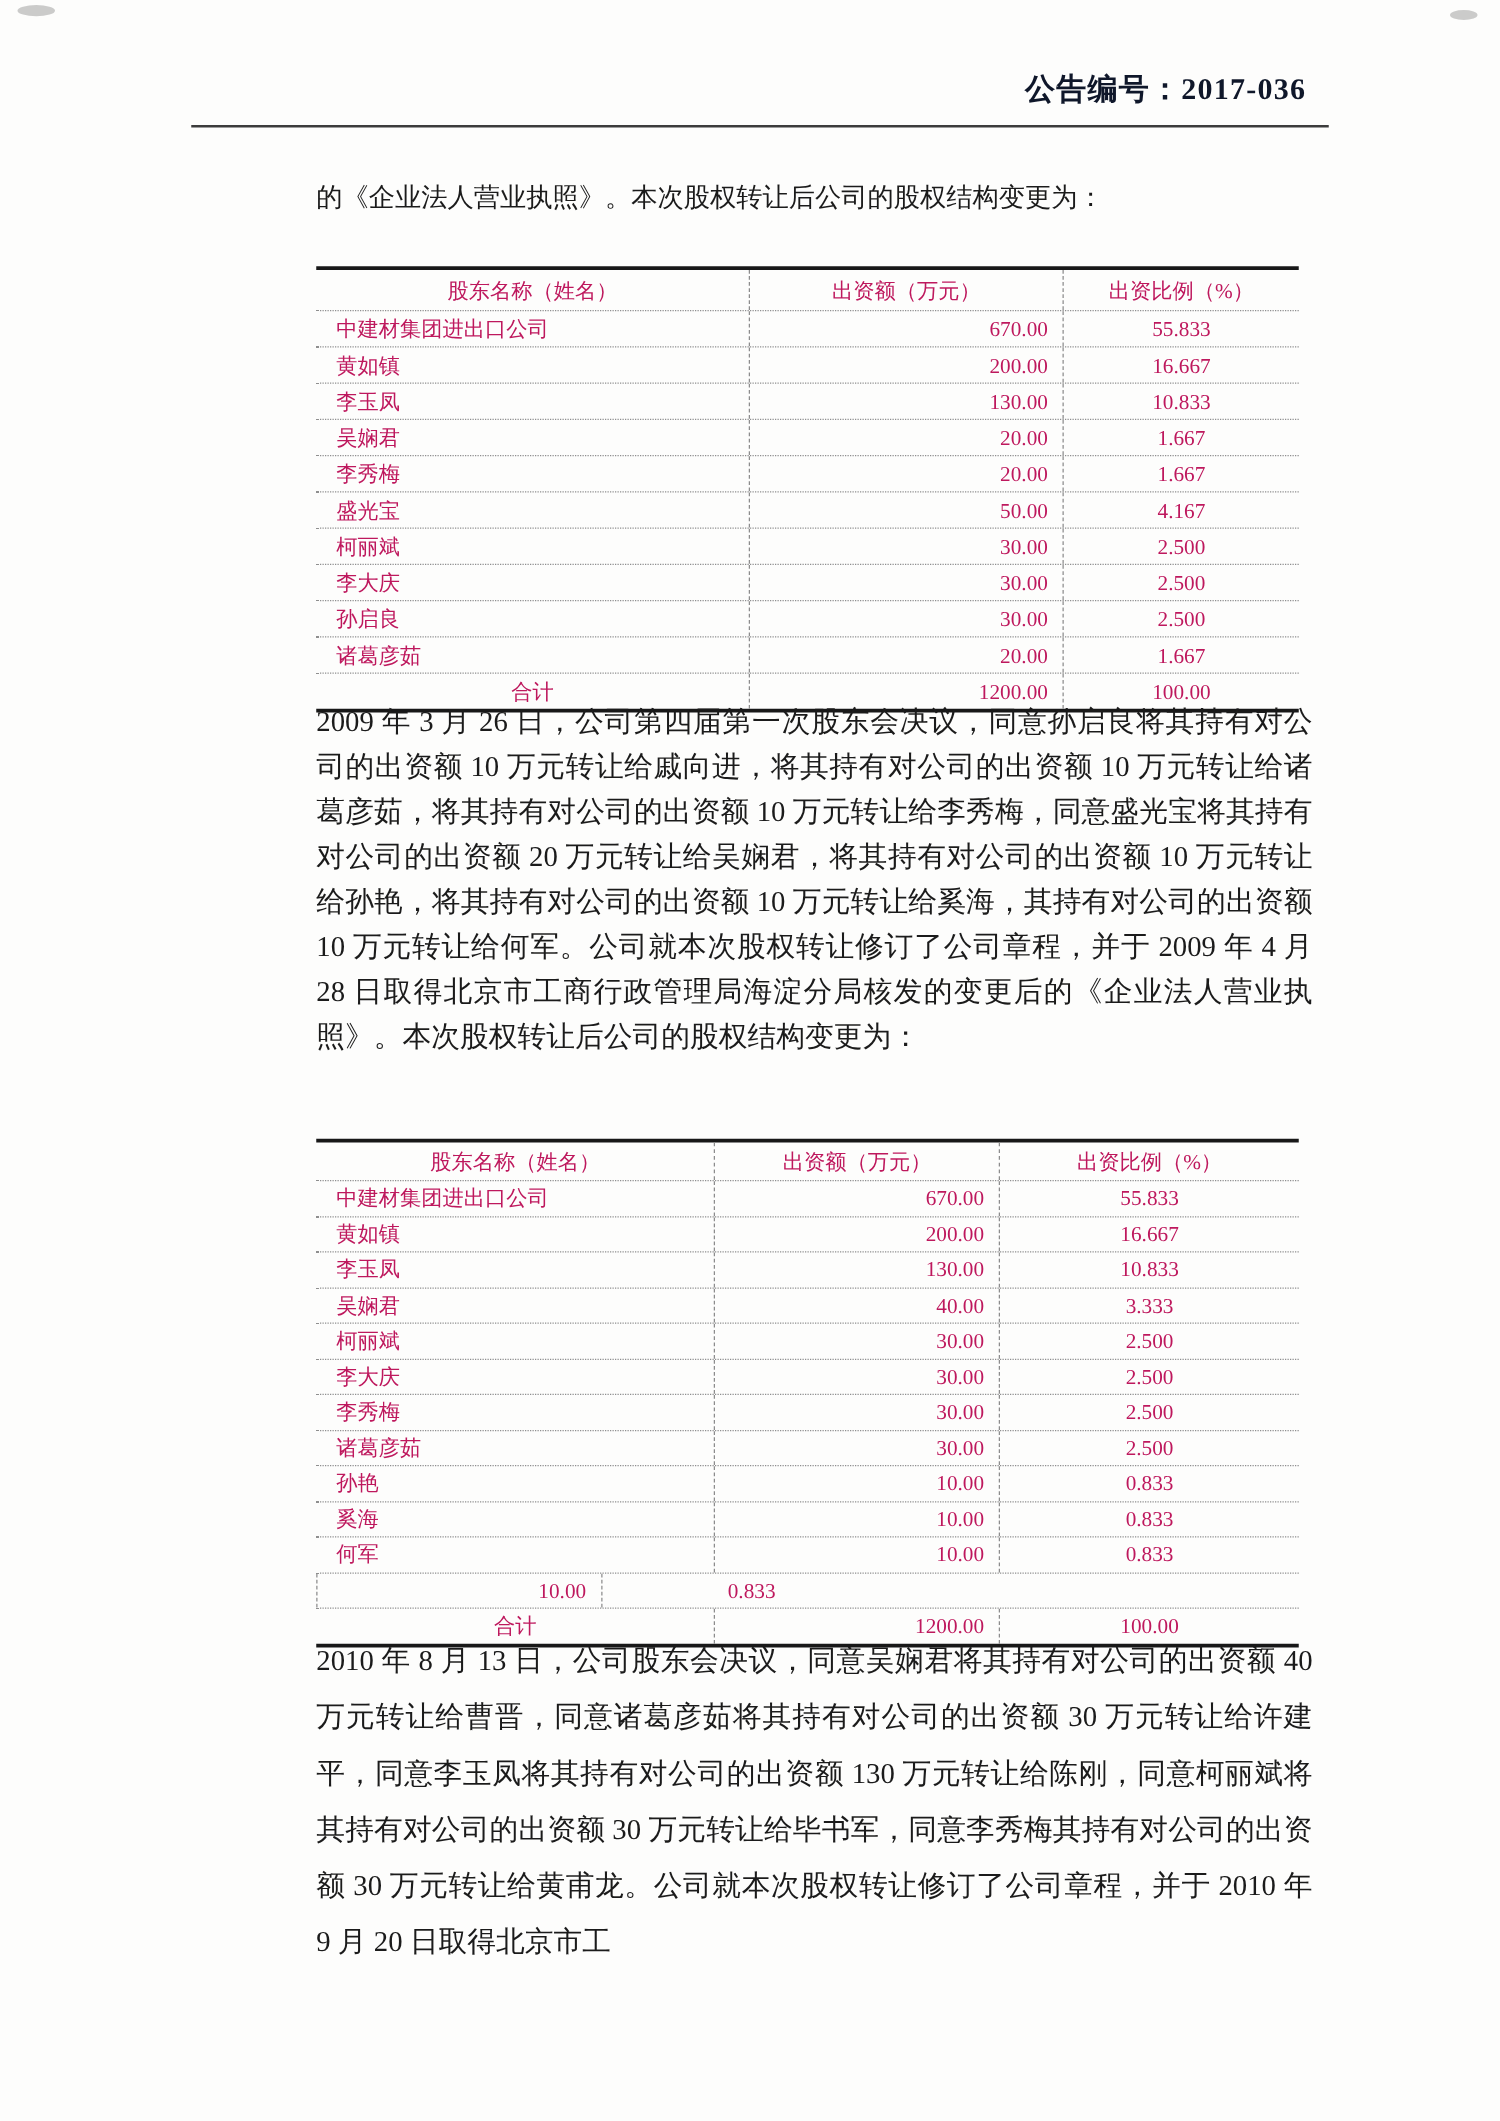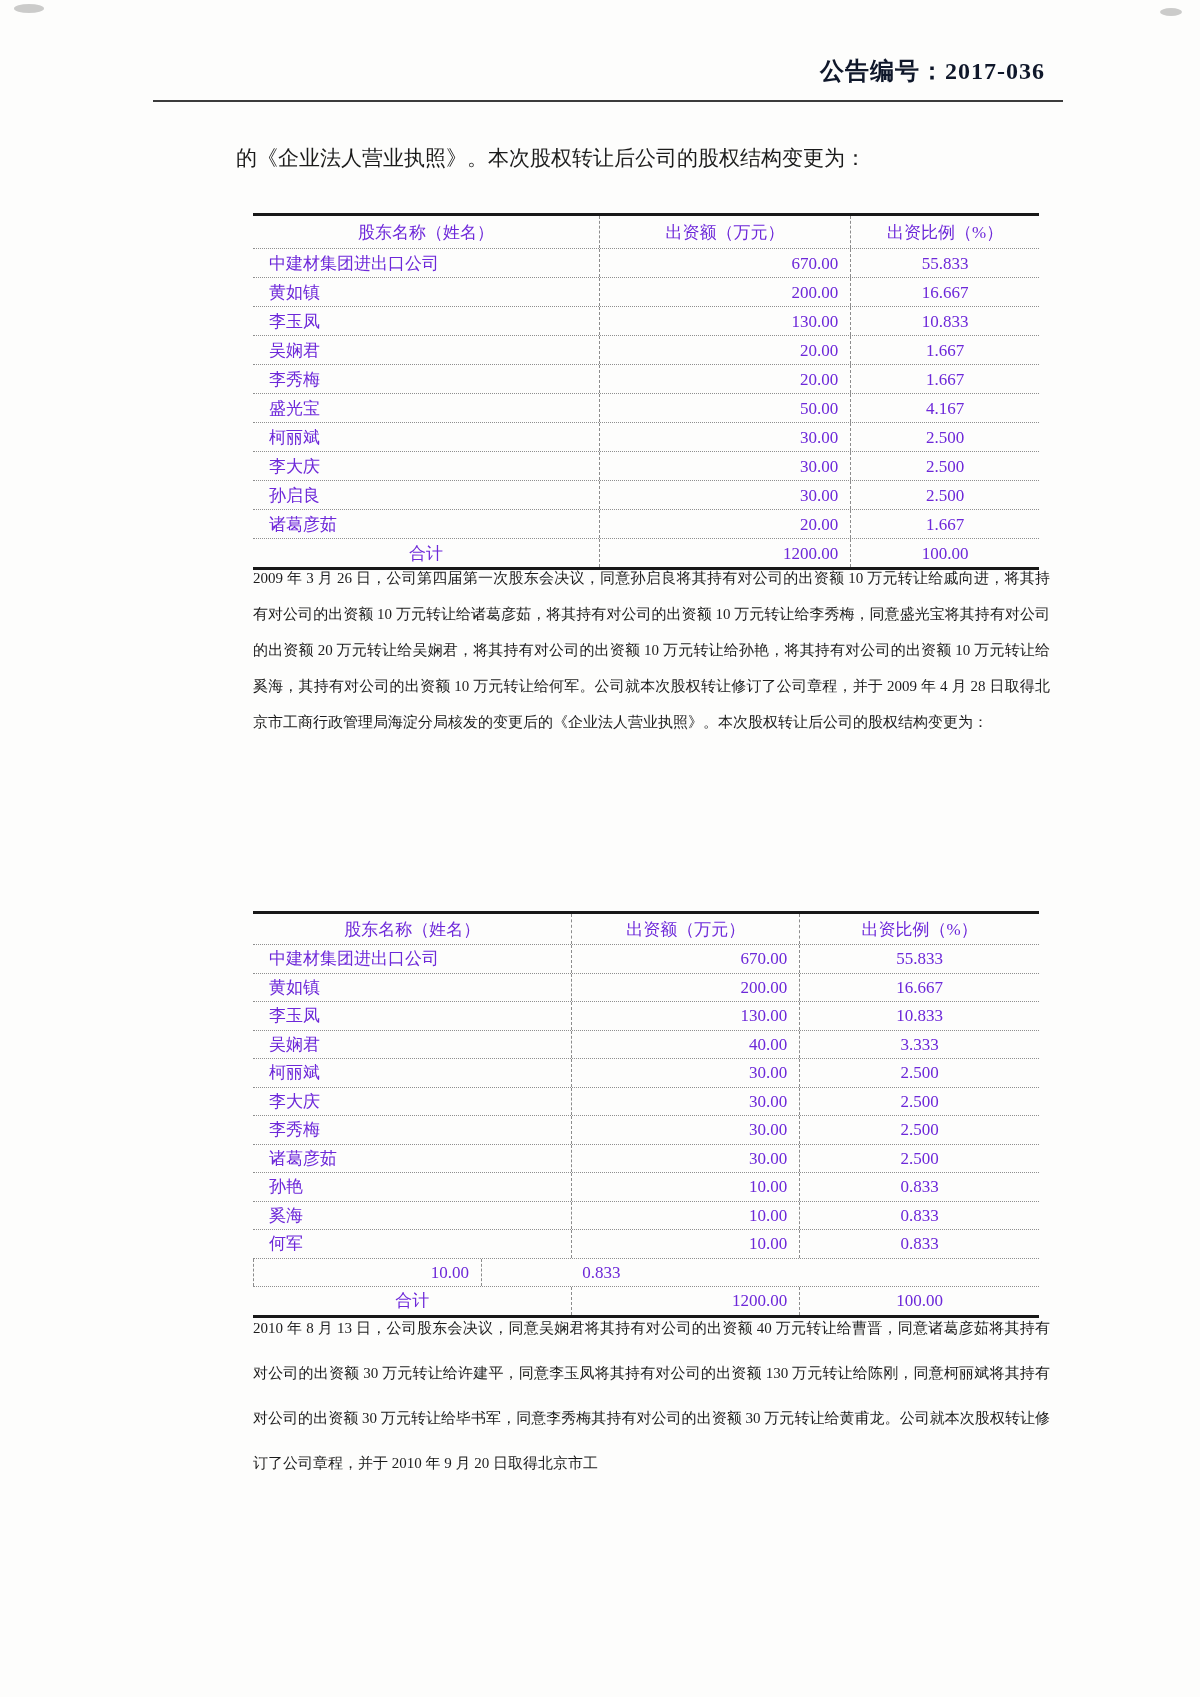--- a/index.html
+++ b/index.html
@@ -14,33 +14,33 @@
   .announce{
     position:absolute;left:155px;top:55px;width:890px;
     text-align:right;font-size:24px;font-weight:700;letter-spacing:1px;
     color:#0f172a;
   }
   .hrule{
     position:absolute;left:153px;top:100px;width:910px;height:0;
     border-top:2px solid #3c3c3c;
   }
   .intro{
-    position:absolute;left:236px;top:143px;width:800px;
+    position:absolute;left:253px;top:143px;width:800px;
     font-size:21px;line-height:30px;text-align:left;
   }
   .para{
     position:absolute;left:253px;width:797px;
-    font-size:15px;text-align:justify;text-justify:inter-character;
+    font-size:23px;text-align:justify;text-justify:inter-character;
   }
   .p1{top:560px;line-height:36px;}
   .p2{top:1306px;line-height:45px;}
   .stable{
     position:absolute;left:253px;width:786px;
     border-top:3px solid #181818;border-bottom:3px solid #181818;
-    font-size:17px;color:#6d28d9;
+    font-size:17px;color:#be185d;
   }
   .t1{top:213px;}
   .t2{top:911px;}
   .row{display:flex;align-items:center;line-height:1;}
   .t1 .head{height:32px;}
   .t1 .rows .row,.t1 .total{height:28px;}
   .t2 .head{height:30px;}
   .t2 .rows .row,.t2 .total{height:27.5px;}
   .rows .row,.total{border-top:1px dotted #8f8f8f;font-family:Liberation Serif, serif;}
   .cell{box-sizing:border-box;height:100%;display:flex;align-items:center;}

